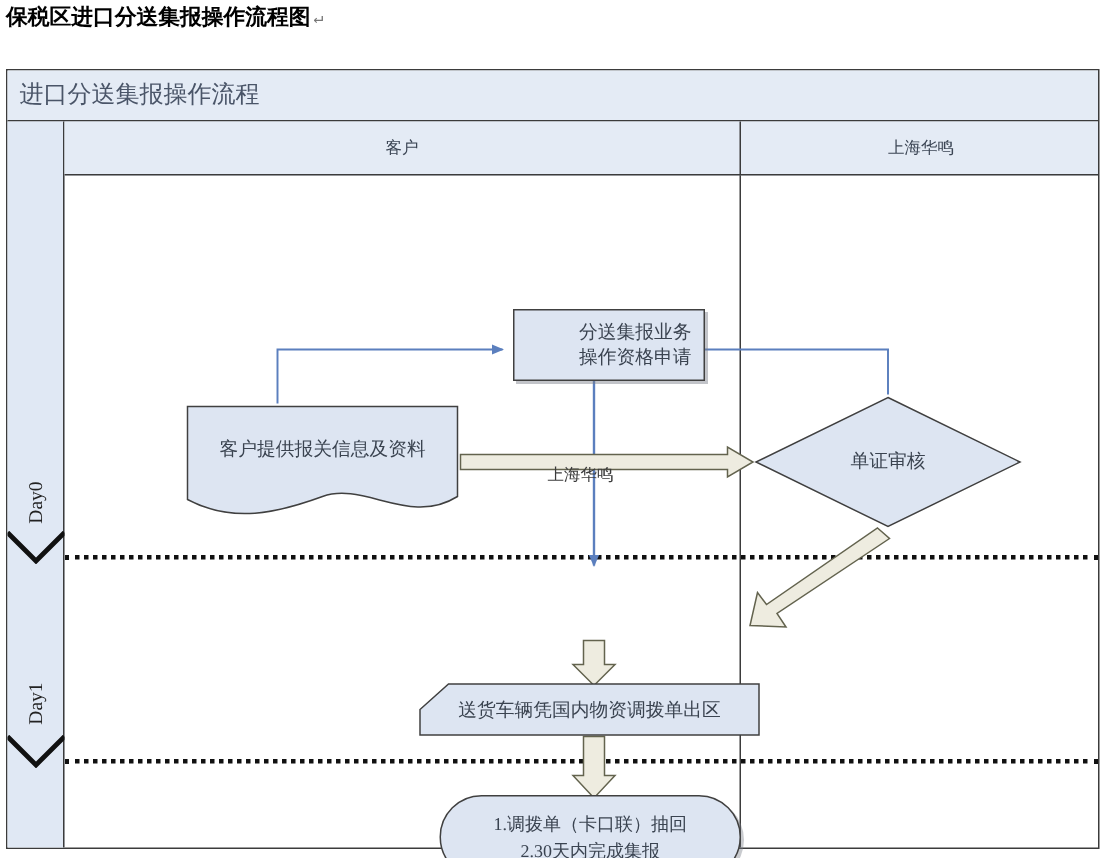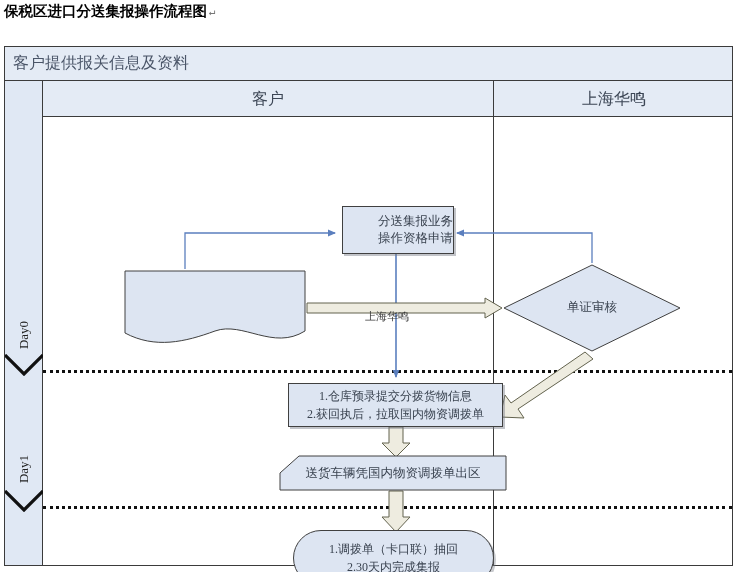--- a/index.html
+++ b/index.html
@@ -113,21 +113,21 @@
     background: #e4ebf5;
     border-bottom: 1.5px solid #3b3b3b;
     box-sizing: border-box;
   }
   .lane-header {
     position: absolute;
     top: 0;
     height: 36px;
     line-height: 36px;
     text-align: center;
-    font-size: 16px;
+    font-size: 11px;
     color: #3c4655;
     font-family: "Liberation Serif", "DejaVu Serif", serif;
   }
   #lane-header-customer { left: 0px;   width: 450px; }
   #lane-header-huaming  { left: 450px; width: 241px; border-left: 1.5px solid #3b3b3b; box-sizing: border-box;}
 
   
   #lane-divider {
     position: absolute;
     left: 488px;
@@ -163,21 +163,21 @@
     align-items: center;
     justify-content: center;
     box-shadow: 2px 2px 0 rgba(120,125,135,0.45);
     white-space: pre-line;
   }
 
   
   #shape-qualification {
     left: 337px;
     top: 159px;
-    width: 112px;
+    width: 128px;
     height: 48px;
     padding-left: 35px;
   }
 
   
   #shape-customer-docs {
     left: 118px;
     top: 222px;
     width: 184px;
     height: 78px;
@@ -286,21 +286,21 @@
 </head>
 <body>
 
 <div id="doc-title">
   <span>保税区进口分送集报操作流程图</span><span class="pilcrow">↵</span>
 </div>
 
 <div id="chart-frame">
 
   <div id="chart-title-band">
-    <div id="chart-title-text">客户提供报关信息及资料</div>
+    <div id="chart-title-text">进口分送集报操作流程</div>
   </div>
 
   <div id="day-column">
     <div class="day-label" id="day-label-0">Day0</div>
     <div class="day-label" id="day-label-1">Day1</div>
 
     <svg class="day-chevron" id="day-chevron-0" viewBox="0 0 38 22">
       <polyline points="0,1 19,20 38,1" fill="none" stroke="#111111" stroke-width="3.2"></polyline>
     </svg>
     <svg class="day-chevron" id="day-chevron-1" viewBox="0 0 38 22">
@@ -356,31 +356,30 @@
 
   <div id="label-approved">上海华鸣</div>
 
   <div class="shape" id="shape-qualification">分送集报业务
 操作资格申请</div>
 
   <div id="shape-customer-docs" class="shape">
     <svg width="184" height="78" viewBox="0 0 184 78" style="position:absolute;left:0;top:0;">
       <path d="M2,2 L182,2 L182,62 C150,82 120,52 92,62 C62,73 32,80 2,64 z" fill="#dde5f2" stroke="#404040" stroke-width="1"></path>
     </svg>
+    <div class="doc-text">客户提供报关信息及资料</div>
   </div>
 
   <div id="shape-review" class="shape">
     <svg width="180" height="90" viewBox="0 0 180 90" style="position:absolute;left:0;top:0;">
       <polygon points="90,2 178,45 90,88 2,45" fill="#dde5f2" stroke="#404040" stroke-width="1"></polygon>
     </svg>
     <div class="diamond-text">单证审核</div>
   </div>
 
-  <div class="shape" id="shape-warehouse">1.仓库预录提交分拨货物信息
-2.获回执后，拉取国内物资调拨单</div>
 
   <div id="shape-delivery" class="shape">
     <svg width="228" height="36" viewBox="0 0 228 36" style="position:absolute;left:0;top:0;">
       <polygon points="20,1 227,1 227,35 1,35 1,18" fill="#dde5f2" stroke="#404040" stroke-width="1"></polygon>
     </svg>
     <div class="cut-text">送货车辆凭国内物资调拨单出区</div>
   </div>
 
   <div class="shape" id="shape-recall">1.调拨单（卡口联）抽回
 2.30天内完成集报</div>

